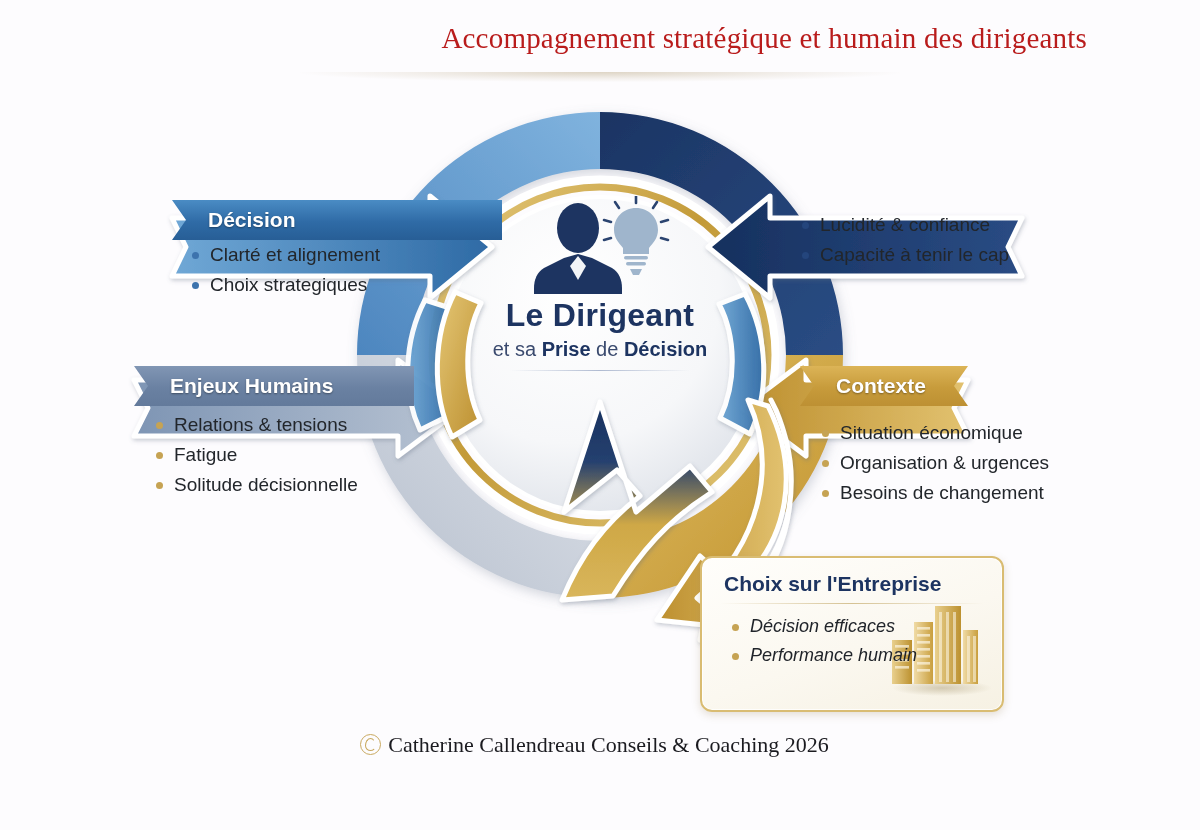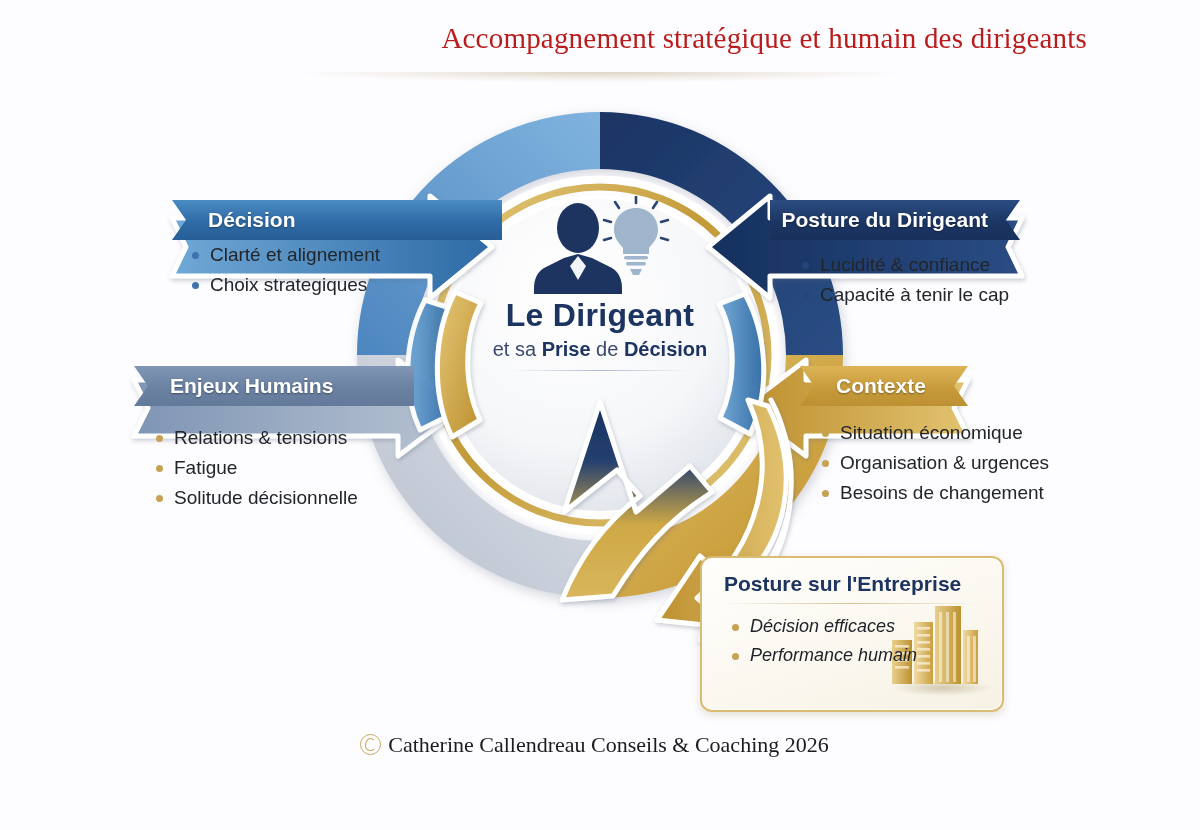--- a/index.html
+++ b/index.html
@@ -53,21 +53,21 @@
   .b-blue{--bc:#3d73ad;}
   .b-navy{--bc:#24457c;}
   .b-gold{--bc:#c6a353;}
 
   
   #p-decision{left:172px;top:200px;width:330px;}
   #p-decision .bullets{margin-left:18px;}
   #p-posture{left:770px;top:200px;width:250px;}
   #p-posture .bullets{margin-top:10px;margin-left:30px;}
   #p-enjeux{left:134px;top:366px;width:280px;}
-  #p-enjeux .bullets{margin-top:17px;margin-left:20px;}
+  #p-enjeux .bullets{margin-top:4px;margin-left:20px;}
   #p-contexte{left:800px;top:366px;width:168px;}
   #p-contexte .bullets{margin-top:12px;margin-left:20px;}
 
   
   #center-text{
     position:absolute;left:440px;top:297px;width:320px;text-align:center;
   }
   #center-main{
     font-family:"Liberation Sans", sans-serif;
     font-size:32px;font-weight:700;color:#1d3461;letter-spacing:.3px;
@@ -294,21 +294,20 @@
 
 <div class="panel" id="p-decision">
   <div class="ribbon left-notch rb-blue">Décision</div>
   <ul class="bullets b-blue">
     <li>Clarté et alignement</li>
     <li>Choix strategiques</li>
   </ul>
 </div>
 
 <div class="panel" id="p-posture">
-  <div class="ribbon right-notch rb-navy">Posture du Dirigeant</div>
   <ul class="bullets b-navy">
     <li>Lucidité &amp; confiance</li>
     <li>Capacité à tenir le cap</li>
   </ul>
 </div>
 
 <div class="panel" id="p-enjeux">
   <div class="ribbon left-notch rb-slate">Enjeux Humains</div>
   <ul class="bullets b-gold">
     <li>Relations &amp; tensions</li>
@@ -320,21 +319,21 @@
 <div class="panel" id="p-contexte">
   <div class="ribbon both-notch rb-gold">Contexte</div>
   <ul class="bullets b-gold">
     <li>Situation économique</li>
     <li>Organisation &amp; urgences</li>
     <li>Besoins de changement</li>
   </ul>
 </div>
 
 <div id="impact">
-  <div id="impact-title">Posture sur l'Entreprise</div>
+  <div id="impact-title">Choix sur l'Entreprise</div>
   <div id="impact-rule"></div>
   <ul class="bullets b-gold">
     <li>Décision efficaces</li>
     <li>Performance humain</li>
   </ul>
   <div id="impact-skyline">
     <svg width="110" height="102" viewBox="0 0 110 102">
       <defs>
         <linearGradient id="bd1" x1="0" y1="0" x2="1" y2="0">
           <stop offset="0%" stop-color="#f0dba6"></stop>

